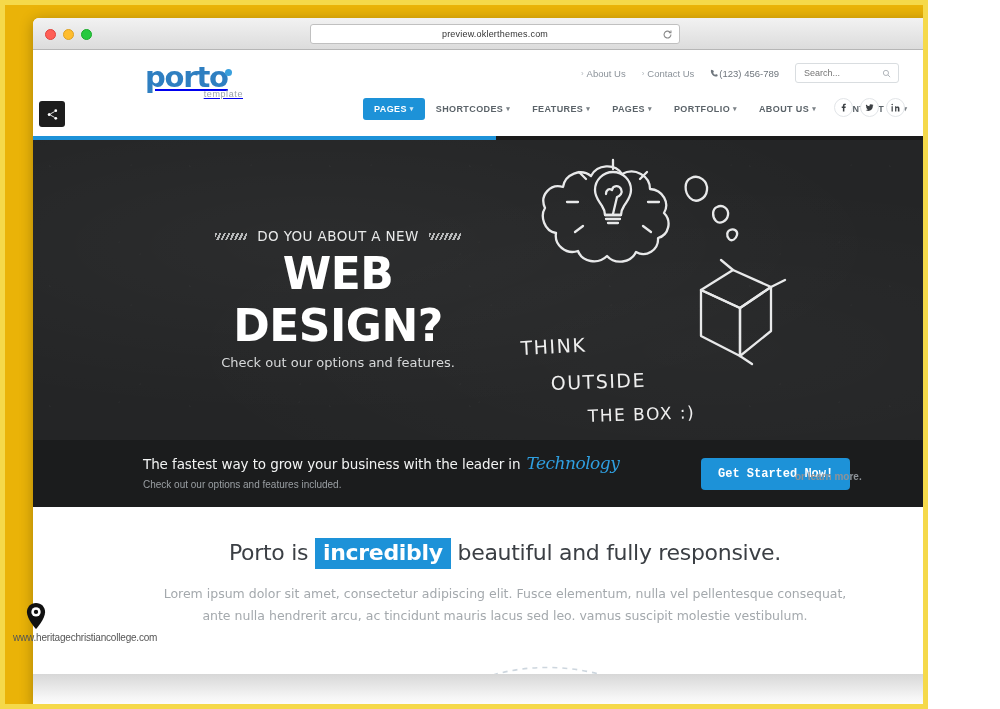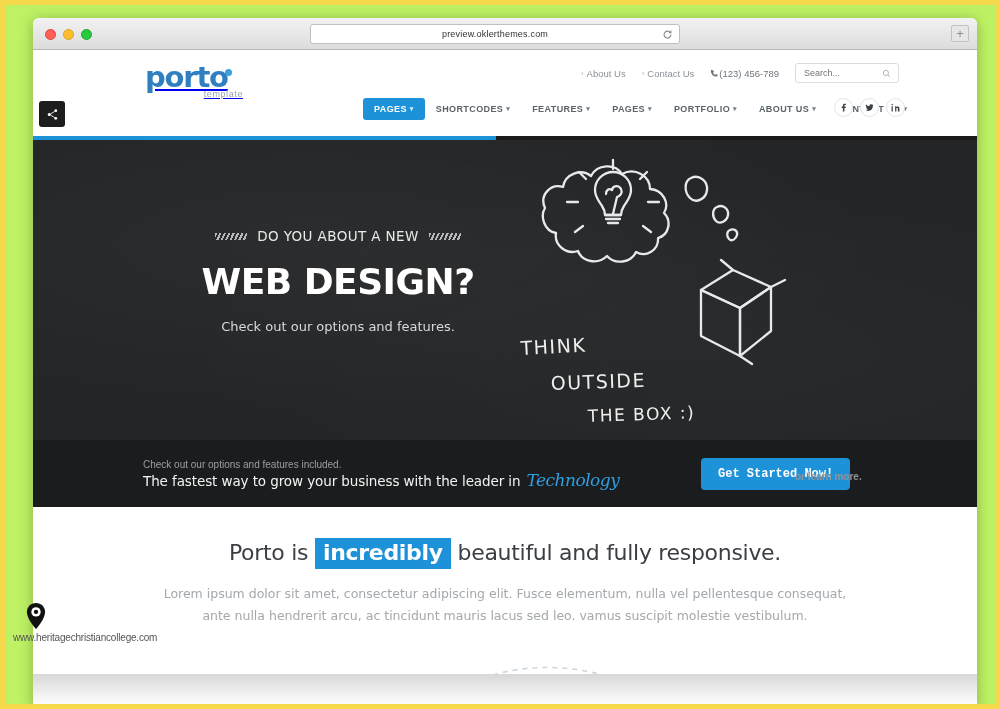--- a/index.html
+++ b/index.html
@@ -6,22 +6,22 @@
   html, body {
     width: 1000px; height: 709px;
     font-family: "Liberation Sans", sans-serif;
     background: #ffffff;
     overflow: hidden;
   }
 
   
   #page {
     position: relative;
-    width: 1000px; height: 709px;
-    background: #bef264;
+    width: 928px; height: 709px;
+    background: #eab308;
     border: 5px solid #f5d94a;
     overflow: hidden;
   }
 
   
   #browser-window {
     position: absolute;
     left: 28px; top: 13px;
     width: 944px; height: 690px;
     background: #ffffff;
@@ -219,25 +219,25 @@
     font-size: 13.5px; color:#e9eaea; letter-spacing: .4px;
     font-family: "DejaVu Sans", sans-serif;
   }
   .eyebrow-rule {
     width: 32px; height: 7px;
     background: repeating-linear-gradient(
       115deg, #cfd1d2 0 2px, transparent 2px 4px);
     opacity:.85;
   }
   #hero-title {
-    font-size: 36px;
+    font-size: 44px;
     font-weight: bold;
     color: #ffffff;
     letter-spacing: -.5px;
-    line-height: 68px;
+    line-height: 52px;
     margin-top: 4px;
     font-family: "DejaVu Sans", sans-serif;
   }
   #hero-sub {
     font-size: 13px; color: #d7d9da; margin-top: 3px;
     font-family: "DejaVu Sans", sans-serif;
   }
 
   #chalk-art { position:absolute; left: 460px; top: 10px; z-index: 4; }
 
@@ -485,25 +485,25 @@
           <g stroke="none" fill="#efefef" font-family="DejaVu Sans, sans-serif" font-size="19" letter-spacing="1.5">
             <text x="28" y="205" transform="rotate(-3 28 205)">THINK</text>
             <text x="58" y="240" transform="rotate(-2 58 240)">OUTSIDE</text>
             <text x="95" y="272" font-size="17" transform="rotate(-2 95 272)">THE BOX  :)</text>
           </g>
         </svg>
       </section>
 
       <section id="cta-strip">
         <div id="cta-text-wrap">
-          <div id="cta-subline">Check out our options and features included.</div>
           <div id="cta-headline">
             <span>The fastest way to grow your business with the leader in</span>
             <span id="cta-accent-word">Technology</span>
           </div>
+          <div id="cta-subline">Check out our options and features included.</div>
         </div>
         <button id="cta-button">Get Started Now!</button>
         <span id="cta-learn-more">or learn more.</span>
       </section>
 
       <section id="light-section">
         <h2 id="section-heading">
           <span>Porto is</span>
           <span class="hl">incredibly</span>
           <span>beautiful and fully responsive.</span>

